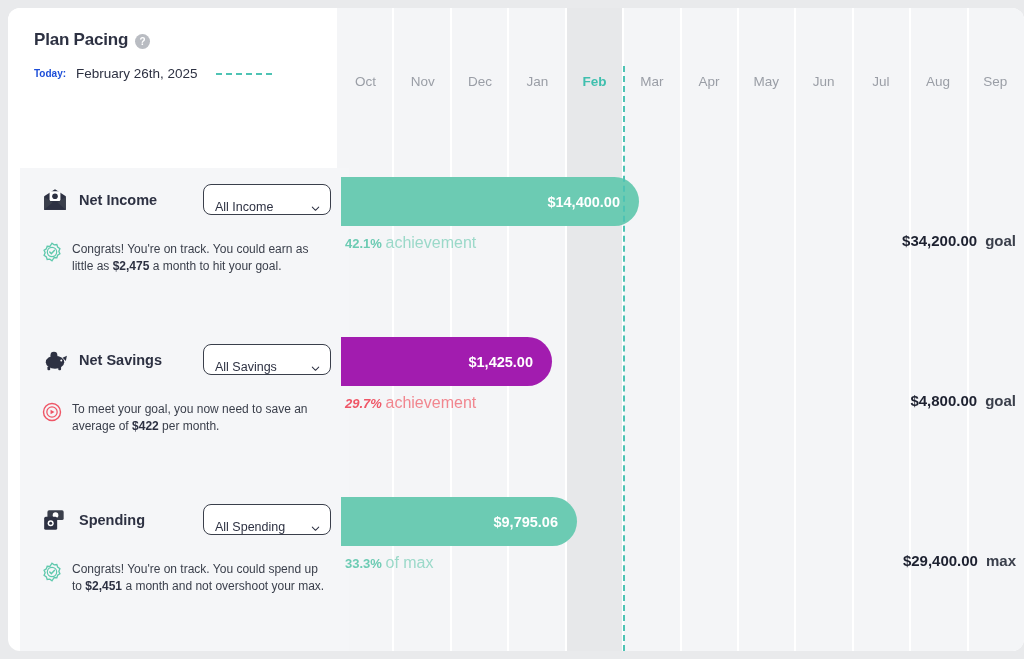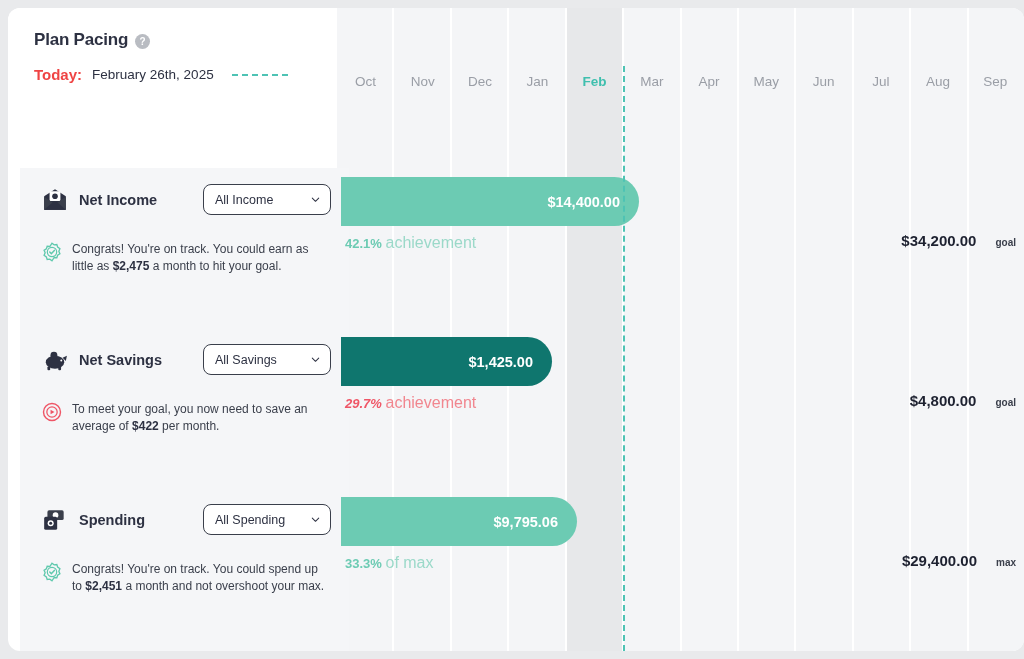--- a/index.html
+++ b/index.html
@@ -65,21 +65,21 @@
     width: 15px; height: 15px; border-radius: 50%;
     background: #b9bcc2; color: #ffffff;
     font-size: 10px; font-weight: bold;
     display: flex; align-items: center; justify-content: center;
     margin-top: 3px;
   }
   .today-row {
     display: flex; align-items: center; gap: 10px;
     margin-top: 16px;
   }
-  .today-label { font-size: 15px; font-weight: bold; color: #ef4444; }
+  .today-label { font-size: 10px; font-weight: bold; color: #1d4ed8; }
   .today-date { font-size: 13.5px; color: #2d3142; }
   .legend-dash {
     width: 56px; height: 0;
     border-top: 2px dashed #4ec3b4;
     margin-left: 8px;
   }
 
   
   .months {
     position: absolute;
@@ -119,21 +119,21 @@
   .rowname {
     font-size: 14.5px; font-weight: bold; color: #2d3142;
     white-space: nowrap;
   }
   .selectbox {
     margin-left: auto;
     width: 128px; height: 31px;
     border: 1.5px solid #3a3f4b;
     border-radius: 8px;
     background: #ffffff;
-    display: flex; align-items: center;
+    display: flex; align-items: flex-end;
     padding: 0 9px 0 11px;
     font-size: 12.5px; color: #2d3142;
   }
   .selectbox .chev {
     margin-left: auto; width: 11px; height: 11px;
   }
 
   .note {
     display: flex; gap: 10px;
     margin-top: 26px;
@@ -160,43 +160,43 @@
   .bar {
     height: 100%;
     border-radius: 0 26px 26px 0;
     display: flex; align-items: center; justify-content: flex-end;
     padding-right: 19px;
     color: #ffffff;
     font-size: 14.5px; font-weight: bold;
     pointer-events: auto;
   }
   .bar.green { background: #6ccbb3; }
-  .bar.red { background: #0f766e; }
+  .bar.red { background: #a21caf; }
 
   .pct-row {
     position: absolute;
     left: 8px; top: 66px;
     font-size: 13px;
   }
   .pct-row .pct { font-weight: bold; }
   .pct-row .lbl { font-size: 16px; }
   .pct-green .pct { color: #6ccbb3; }
   .pct-green .lbl { color: #9bd9c9; }
   .pct-red .pct { color: #ef5566; font-style: italic; }
   .pct-red .lbl { color: #f1868f; }
 
   .goal-row {
     position: absolute;
     right: 8px; top: 64px;
     font-size: 15px; font-weight: bold; color: #1d2130;
     white-space: nowrap;
   }
   .goal-row .gl {
-    font-size: 10px; font-weight: bold; color: #3a3f4b;
-    margin-left: 19px;
+    font-size: 15px; font-weight: bold; color: #3a3f4b;
+    margin-left: 8px;
   }
 </style>
 </head>
 <body>
 
 <div class="page">
 <div class="card">
 
   <div class="grid" id="grid">
         <div class="gcol"></div>

